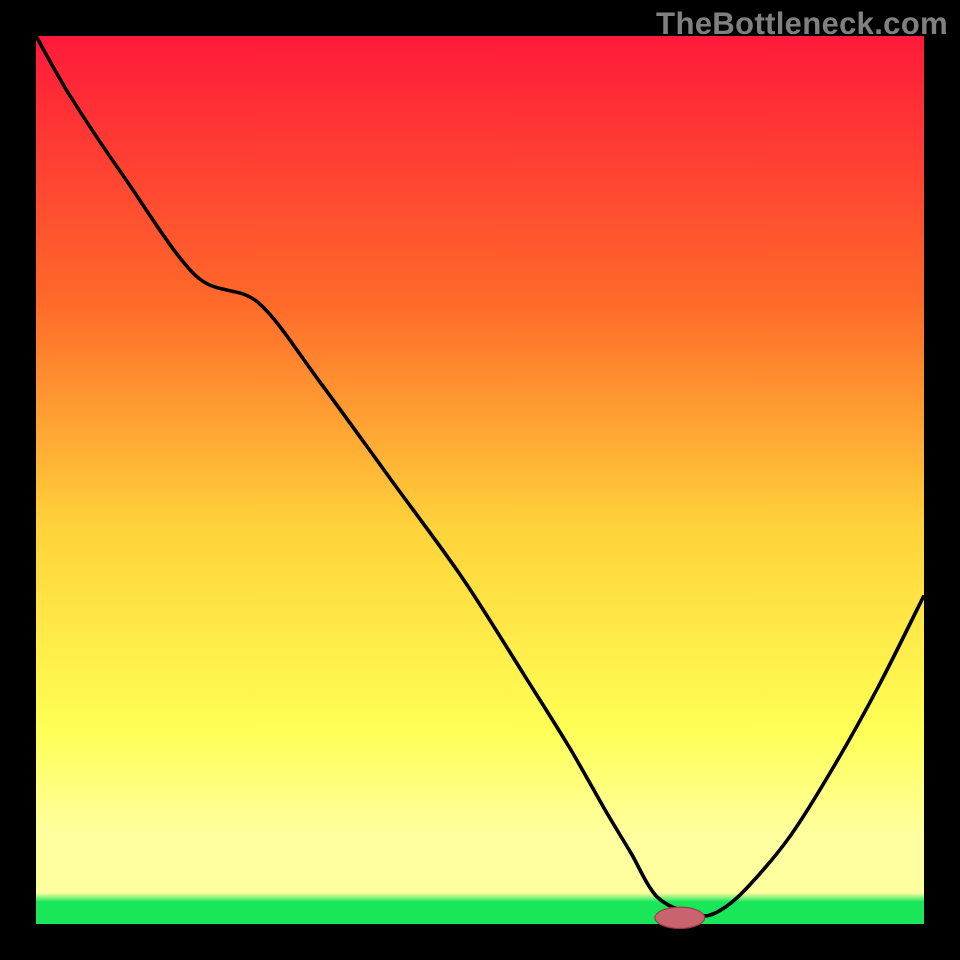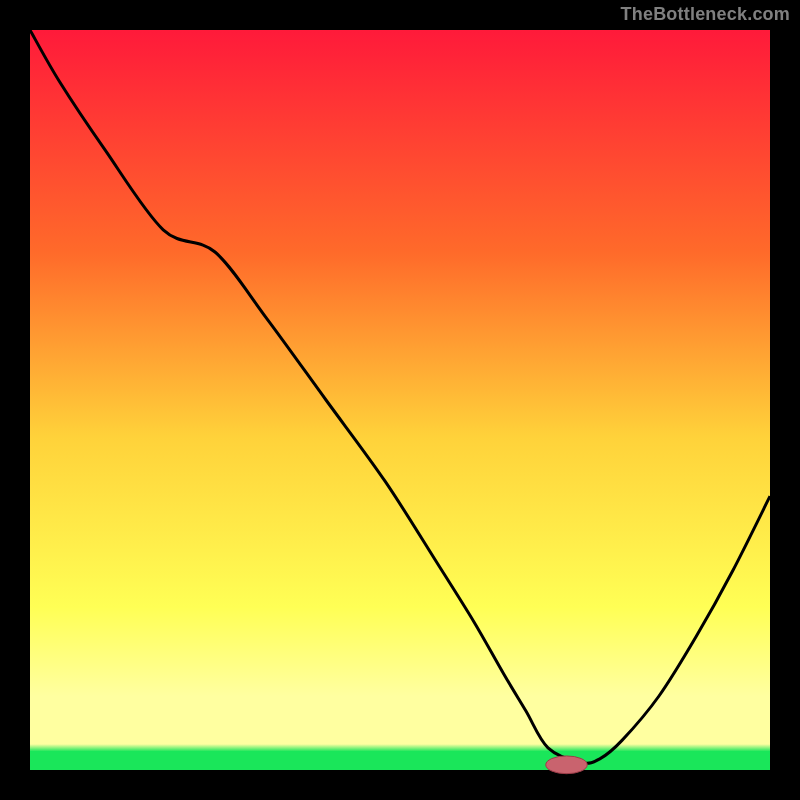--- a/index.html
+++ b/index.html
@@ -14,21 +14,21 @@
     position: relative;
     width: 800px;
     height: 800px;
     background: #000;
   }
   .watermark {
     position: absolute;
     top: 4px;
     right: 10px;
     font-family: Arial, Helvetica, sans-serif;
-    font-size: 18px;
+    font-size: 26px;
     font-weight: 600;
     color: #808080;
     letter-spacing: 0.2px;
   }
   svg {
     position: absolute;
     left: 0;
     top: 0;
   }
 </style>

